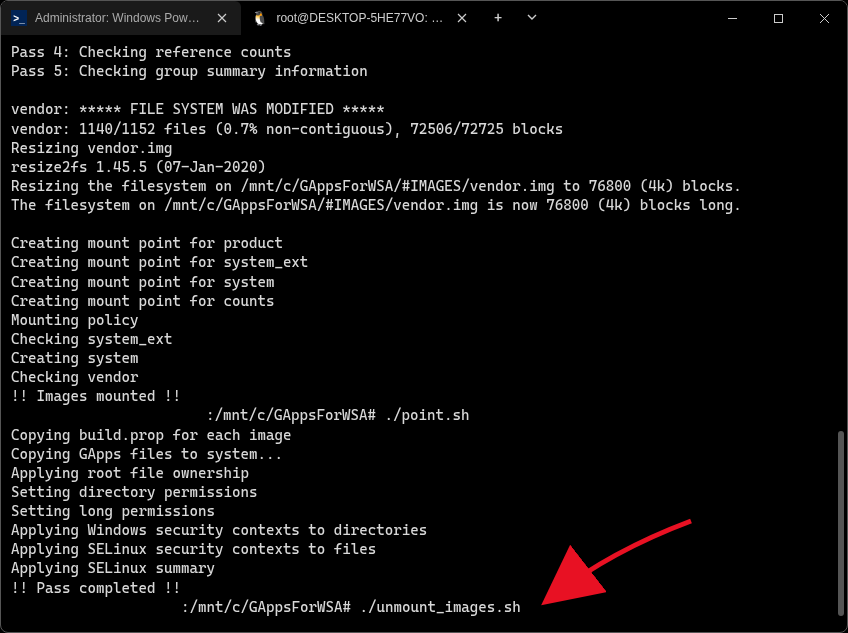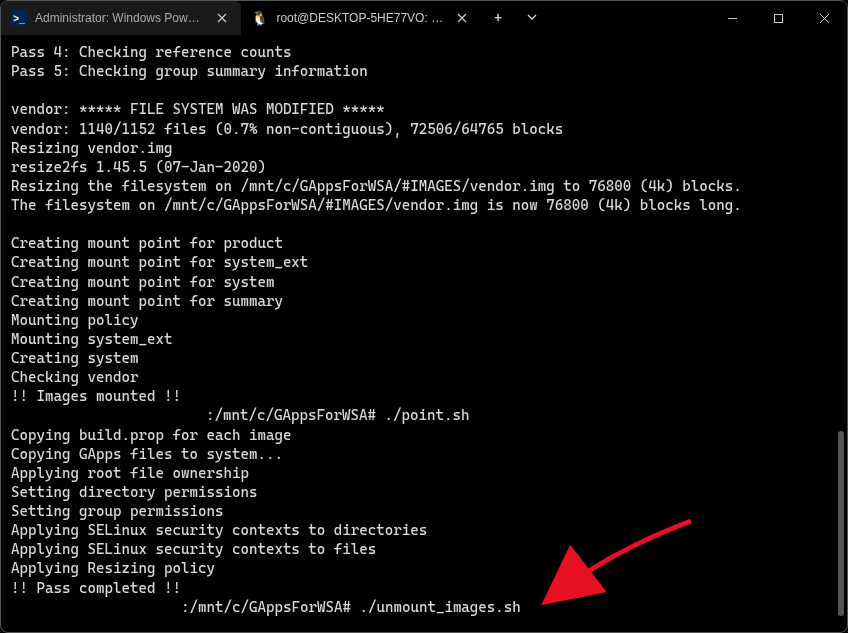--- a/index.html
+++ b/index.html
@@ -148,44 +148,44 @@
           <path d="M1 1 L10 10 M10 1 L1 10" stroke="#ccc" stroke-width="1"></path>
         </svg>
     </div>
   </div>
 </div>
 
 <div class="terminal"><span>Pass 4: Checking reference counts</span>
 <span>Pass 5: Checking group summary information</span>
 <span></span>
 <span>vendor: ***** FILE SYSTEM WAS MODIFIED *****</span>
-<span>vendor: 1140/1152 files (0.7% non-contiguous), 72506/64765 blocks</span>
+<span>vendor: 1140/1152 files (0.7% non-contiguous), 72506/72725 blocks</span>
 <span>Resizing vendor.img</span>
 <span>resize2fs 1.45.5 (07-Jan-2020)</span>
 <span>Resizing the filesystem on /mnt/c/GAppsForWSA/#IMAGES/vendor.img to 76800 (4k) blocks.</span>
 <span>The filesystem on /mnt/c/GAppsForWSA/#IMAGES/vendor.img is now 76800 (4k) blocks long.</span>
 <span></span>
 <span>Creating mount point for product</span>
 <span>Creating mount point for system_ext</span>
 <span>Creating mount point for system</span>
-<span>Creating mount point for summary</span>
+<span>Creating mount point for counts</span>
 <span>Mounting policy</span>
-<span>Mounting system_ext</span>
+<span>Checking system_ext</span>
 <span>Creating system</span>
 <span>Checking vendor</span>
 <span>!! Images mounted !!</span>
 <span class="redact"></span><span>:/mnt/c/GAppsForWSA#</span><span> ./point.sh</span>
 <span>Copying build.prop for each image</span>
 <span>Copying GApps files to system...</span>
 <span>Applying root file ownership</span>
 <span>Setting directory permissions</span>
-<span>Setting group permissions</span>
-<span>Applying SELinux security contexts to directories</span>
+<span>Setting long permissions</span>
+<span>Applying Windows security contexts to directories</span>
 <span>Applying SELinux security contexts to files</span>
-<span>Applying Resizing policy</span>
+<span>Applying SELinux summary</span>
 <span>!! Pass completed !!</span>
 <span class="redact" style="width:170px"></span><span>:/mnt/c/GAppsForWSA#</span><span> ./unmount_images.sh</span></div>
 
 <div class="scrollbar"></div>
 
 <svg class="arrow" width="160" height="100" viewBox="0 0 160 100">
   <defs>
     <marker id="ah" markerWidth="12" markerHeight="12" refX="9" refY="6" orient="auto">
       <path d="M0,0 L12,6 L0,12 Z" fill="#e81123"></path>
     </marker>

